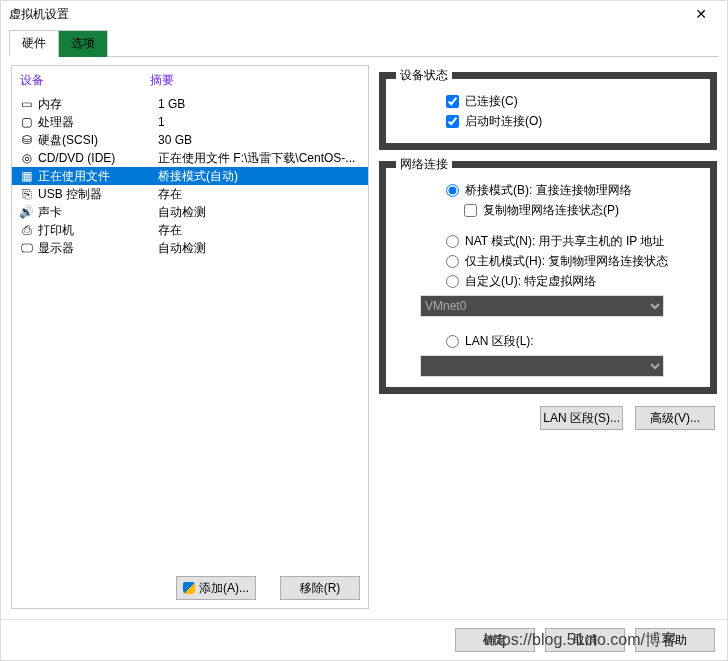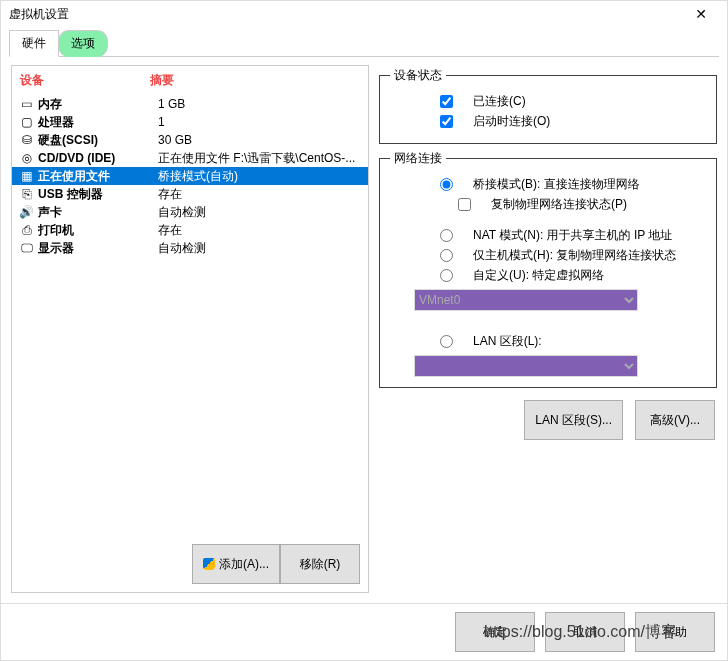--- a/index.html
+++ b/index.html
@@ -4,41 +4,41 @@
 <style>
 * { box-sizing: border-box; font-family: "Microsoft YaHei", "Segoe UI", Tahoma, sans-serif; font-size: 12px; }
 html, body { margin: 0; padding: 0; width: 728px; height: 661px; background: #fff; color: #000; }
 .dialog { width: 728px; height: 661px; display: flex; flex-direction: column; border: 1px solid #ddd; }
 .titlebar { height: 26px; display: flex; align-items: center; justify-content: space-between; padding: 0 6px 0 8px; }
 .titlebar .close { font-size: 14px; width: 40px; text-align: center; }
 .tabwrap { padding: 0 8px; }
 .tabs { display: flex; border-bottom: 1px solid #ccc; margin-top: 2px; }
 .tab { padding: 4px 12px; border: 1px solid #ccc; border-bottom: none; background: #fff; margin-right: -1px; position: relative; top: 1px; cursor: default; }
 .tab.active { background: #fff; border-bottom: 1px solid #fff; }
-.tab:not(.active) { background: #86efac; border-radius: 11px; }
+.tab:not(.active) { background: #15803d; }
 .body { flex: 1; display: flex; gap: 10px; padding: 8px 10px 10px; }
 .leftpanel { flex: 0 0 358px; border: 1px solid #ccc; display: flex; flex-direction: column; }
-.listhead { display: flex; padding: 6px 8px; font-weight: 700; color: #ef4444; }
+.listhead { display: flex; padding: 6px 8px; font-weight: 400; color: #6d28d9; }
 .col-dev { width: 130px; }
 .col-sum { flex: 1; }
 .devlist { flex: 1; overflow: hidden; }
 .devrow { display: flex; align-items: center; padding: 1px 4px 1px 6px; height: 18px; }
 .devrow.selected { background: #0078d7; color: #fff; }
 .devrow .icon { width: 18px; height: 14px; display: inline-flex; align-items: center; justify-content: center; margin-right: 2px; }
-.devrow .dev { width: 120px; white-space: nowrap; overflow: hidden; text-overflow: ellipsis; font-weight: bold; }
+.devrow .dev { width: 120px; white-space: nowrap; overflow: hidden; text-overflow: ellipsis; }
 .devrow .sum { flex: 1; white-space: nowrap; overflow: hidden; text-overflow: ellipsis; }
-.leftbtns { display: flex; justify-content: flex-end; gap: 0; padding: 8px; }
-.btn { min-width: 80px; height: 40px; border: 1px solid #adadad; background: #e1e1e1; display: inline-flex; align-items: center; justify-content: center; padding: 0 10px; cursor: default; }
+.leftbtns { display: flex; justify-content: flex-end; gap: 24px; padding: 8px; }
+.btn { min-width: 80px; height: 24px; border: 1px solid #adadad; background: #e1e1e1; display: inline-flex; align-items: center; justify-content: center; padding: 0 2px; cursor: default; }
 .rightpanel { flex: 1; display: flex; flex-direction: column; gap: 6px; padding-top: 2px; }
-fieldset { border: 1px solid #404040; padding: 6px 10px 10px; margin: 0; }
+fieldset { border: 7px solid #404040; padding: 6px 10px 10px; margin: 0; }
 legend { padding: 0 4px; }
-.chk, .rad { display: flex; align-items: center; gap: 20px; margin: 3px 0 3px 6px; padding-left: 44px; }
+.chk, .rad { display: flex; align-items: center; gap: 6px; margin: 3px 0 3px 6px; padding-left: 44px; }
 .rad input, .chk input { margin: 0; }
 .indent { margin-left: 24px; }
-select.combo { width: 224px; height: 22px; border: 1px solid #ccc; background: #4c1d95; color: #888; margin-left: 24px; margin-top: 2px; }
+select.combo { width: 244px; height: 22px; border: 1px solid #ccc; background: #000000; color: #888; margin-left: 24px; margin-top: 2px; }
 .rightbtns { display: flex; justify-content: flex-end; gap: 12px; padding: 6px 2px; }
 .footer { border-top: 1px solid #e0e0e0; padding: 8px 12px; display: flex; justify-content: flex-end; gap: 10px; align-items: center; position: relative; }
 .footer .watermark { position: absolute; right: 50px; color: #404040; font-size: 16px; pointer-events: none; }
 .shield { width: 12px; height: 12px; display: inline-block; background: linear-gradient(135deg,#0078d7 0 50%,#ffb900 50% 100%); border-radius: 2px 2px 4px 4px; margin-right: 4px; vertical-align: -2px; }
 </style>
 </head>
 <body>
 <div class="dialog">
 
 <div class="titlebar">
@@ -145,21 +145,21 @@
           </label>
       <label class="rad">
             <input type="radio" name="nc" style="">
             <span>仅主机模式(H): 复制物理网络连接状态</span>
           </label>
       <label class="rad">
             <input type="radio" name="nc" style="">
             <span>自定义(U): 特定虚拟网络</span>
           </label>
       <select class="combo" disabled=""><option>VMnet0</option></select>
-      <label class="rad" style="margin-top:22px">
+      <label class="rad" style="margin-top:16px">
             <input type="radio" name="nc" style="">
             <span>LAN 区段(L):</span>
           </label>
       <select class="combo" disabled=""><option></option></select>
     </fieldset>
 
     <div class="rightbtns">
       <span class="btn">LAN 区段(S)...</span>
       <span class="btn">高级(V)...</span>
     </div>

